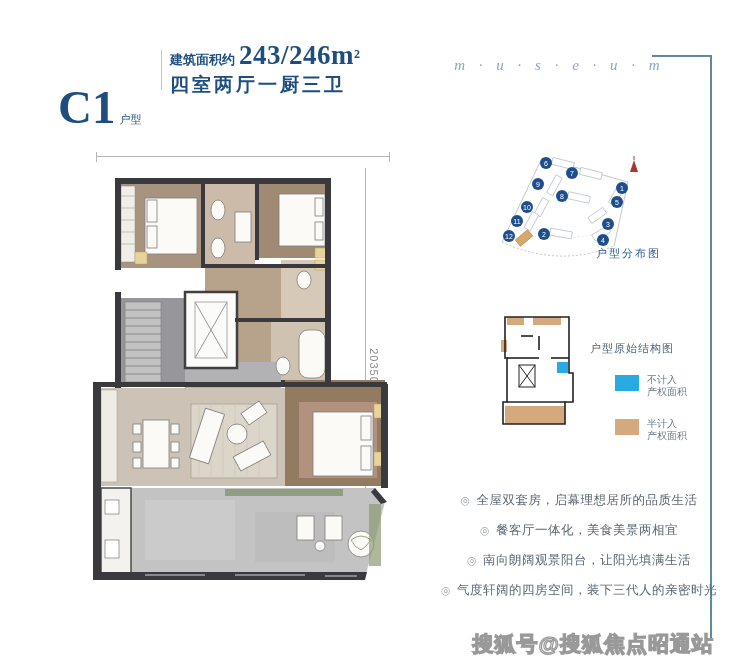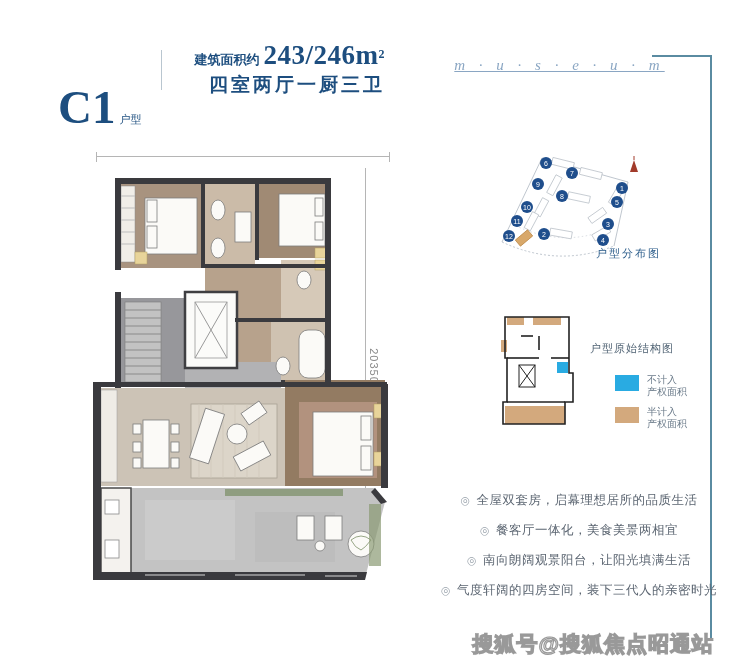--- a/index.html
+++ b/index.html
@@ -4,29 +4,29 @@
 <style>
   html,body{margin:0;padding:0;background:#ffffff;}
   #page{position:relative;width:740px;height:658px;background:#ffffff;overflow:hidden;
         font-family:"Liberation Sans","DejaVu Sans",sans-serif;}
 
   
   .unit-block{position:absolute;left:58px;top:44px;color:#1d4e7f;margin-top:40px;}
   .unit-code{font-family:"Liberation Serif","DejaVu Serif",serif;font-weight:bold;font-size:47px;line-height:1;}
   .unit-suffix{font-size:11px;margin-left:4px;color:#1d4e7f;}
   .header-divider{position:absolute;left:161px;top:50px;width:1px;height:40px;background:#b9c6d0;}
-  .area-block{position:absolute;left:170px;top:40px;width:215px;text-align:right;color:#1d4e7f;}
+  .area-block{position:absolute;left:170px;top:40px;width:215px;text-align:left;color:#1d4e7f;}
   .area-line1{font-family:"Liberation Serif","DejaVu Serif",serif;font-weight:bold;white-space:nowrap;}
   .area-label{font-size:13px;}
   .area-value{font-size:27px;letter-spacing:.5px;}
   .area-sup{font-size:12px;vertical-align:super;}
   .area-line2{font-family:"Liberation Serif","DejaVu Serif",serif;font-weight:bold;font-size:19px;letter-spacing:3px;margin-top:1px;}
   .brand{position:absolute;left:452px;top:57px;width:215px;text-align:center;
          font-family:"Liberation Serif","DejaVu Serif",serif;font-style:italic;
-         font-size:15px;letter-spacing:5px;color:#8aa6c3;text-decoration:underline;}
+         font-size:15px;letter-spacing:5px;color:#8aa6c3;}
 
   
   .frame-v{position:absolute;left:710px;top:55px;width:2px;height:583px;background:#5a8ba1;}
   .frame-h{position:absolute;left:652px;top:55px;width:60px;height:2px;background:#5a8ba1;}
 
   
   .dim-top-label{position:absolute;left:130px;top:138px;width:210px;text-align:center;
                  font-size:11px;color:#8a8a8a;letter-spacing:1px;}
   .dim-top-line{position:absolute;left:96px;top:156px;width:294px;border-top:1px solid #b5b5b5;}
   .dim-top-line:before,.dim-top-line:after{content:"";position:absolute;top:-5px;width:1px;height:10px;background:#b5b5b5;}
@@ -38,21 +38,21 @@
 
   
   #siteplan-svg{position:absolute;left:488px;top:150px;}
   .siteplan-caption{position:absolute;left:596px;top:246px;font-size:11px;color:#2b5c8a;letter-spacing:2px;}
 
   
   #keyplan-svg{position:absolute;left:495px;top:310px;}
   .keyplan-title{position:absolute;left:590px;top:341px;font-size:11px;color:#4f6273;letter-spacing:1px;}
   .legend-item{position:absolute;display:flex;align-items:flex-start;gap:8px;margin-left:23px;}
   .legend-blue{left:592px;top:374px;}
-  .legend-tan{left:592px;top:406px;}
+  .legend-tan{left:592px;top:418px;}
   .legend-swatch{width:24px;height:16px;flex:0 0 auto;margin-top:1px;}
   .legend-text{font-size:10px;line-height:12px;color:#6b7b8a;}
 
   
   .features{position:absolute;left:448px;top:492px;width:262px;display:flex;flex-direction:column;
             align-items:center;gap:13px;}
   .feature-line{font-size:12.5px;color:#5c6672;white-space:nowrap;letter-spacing:.5px;}
   .feature-bullet{color:#9aa3ac;margin-right:6px;font-size:11px;}
 
   

